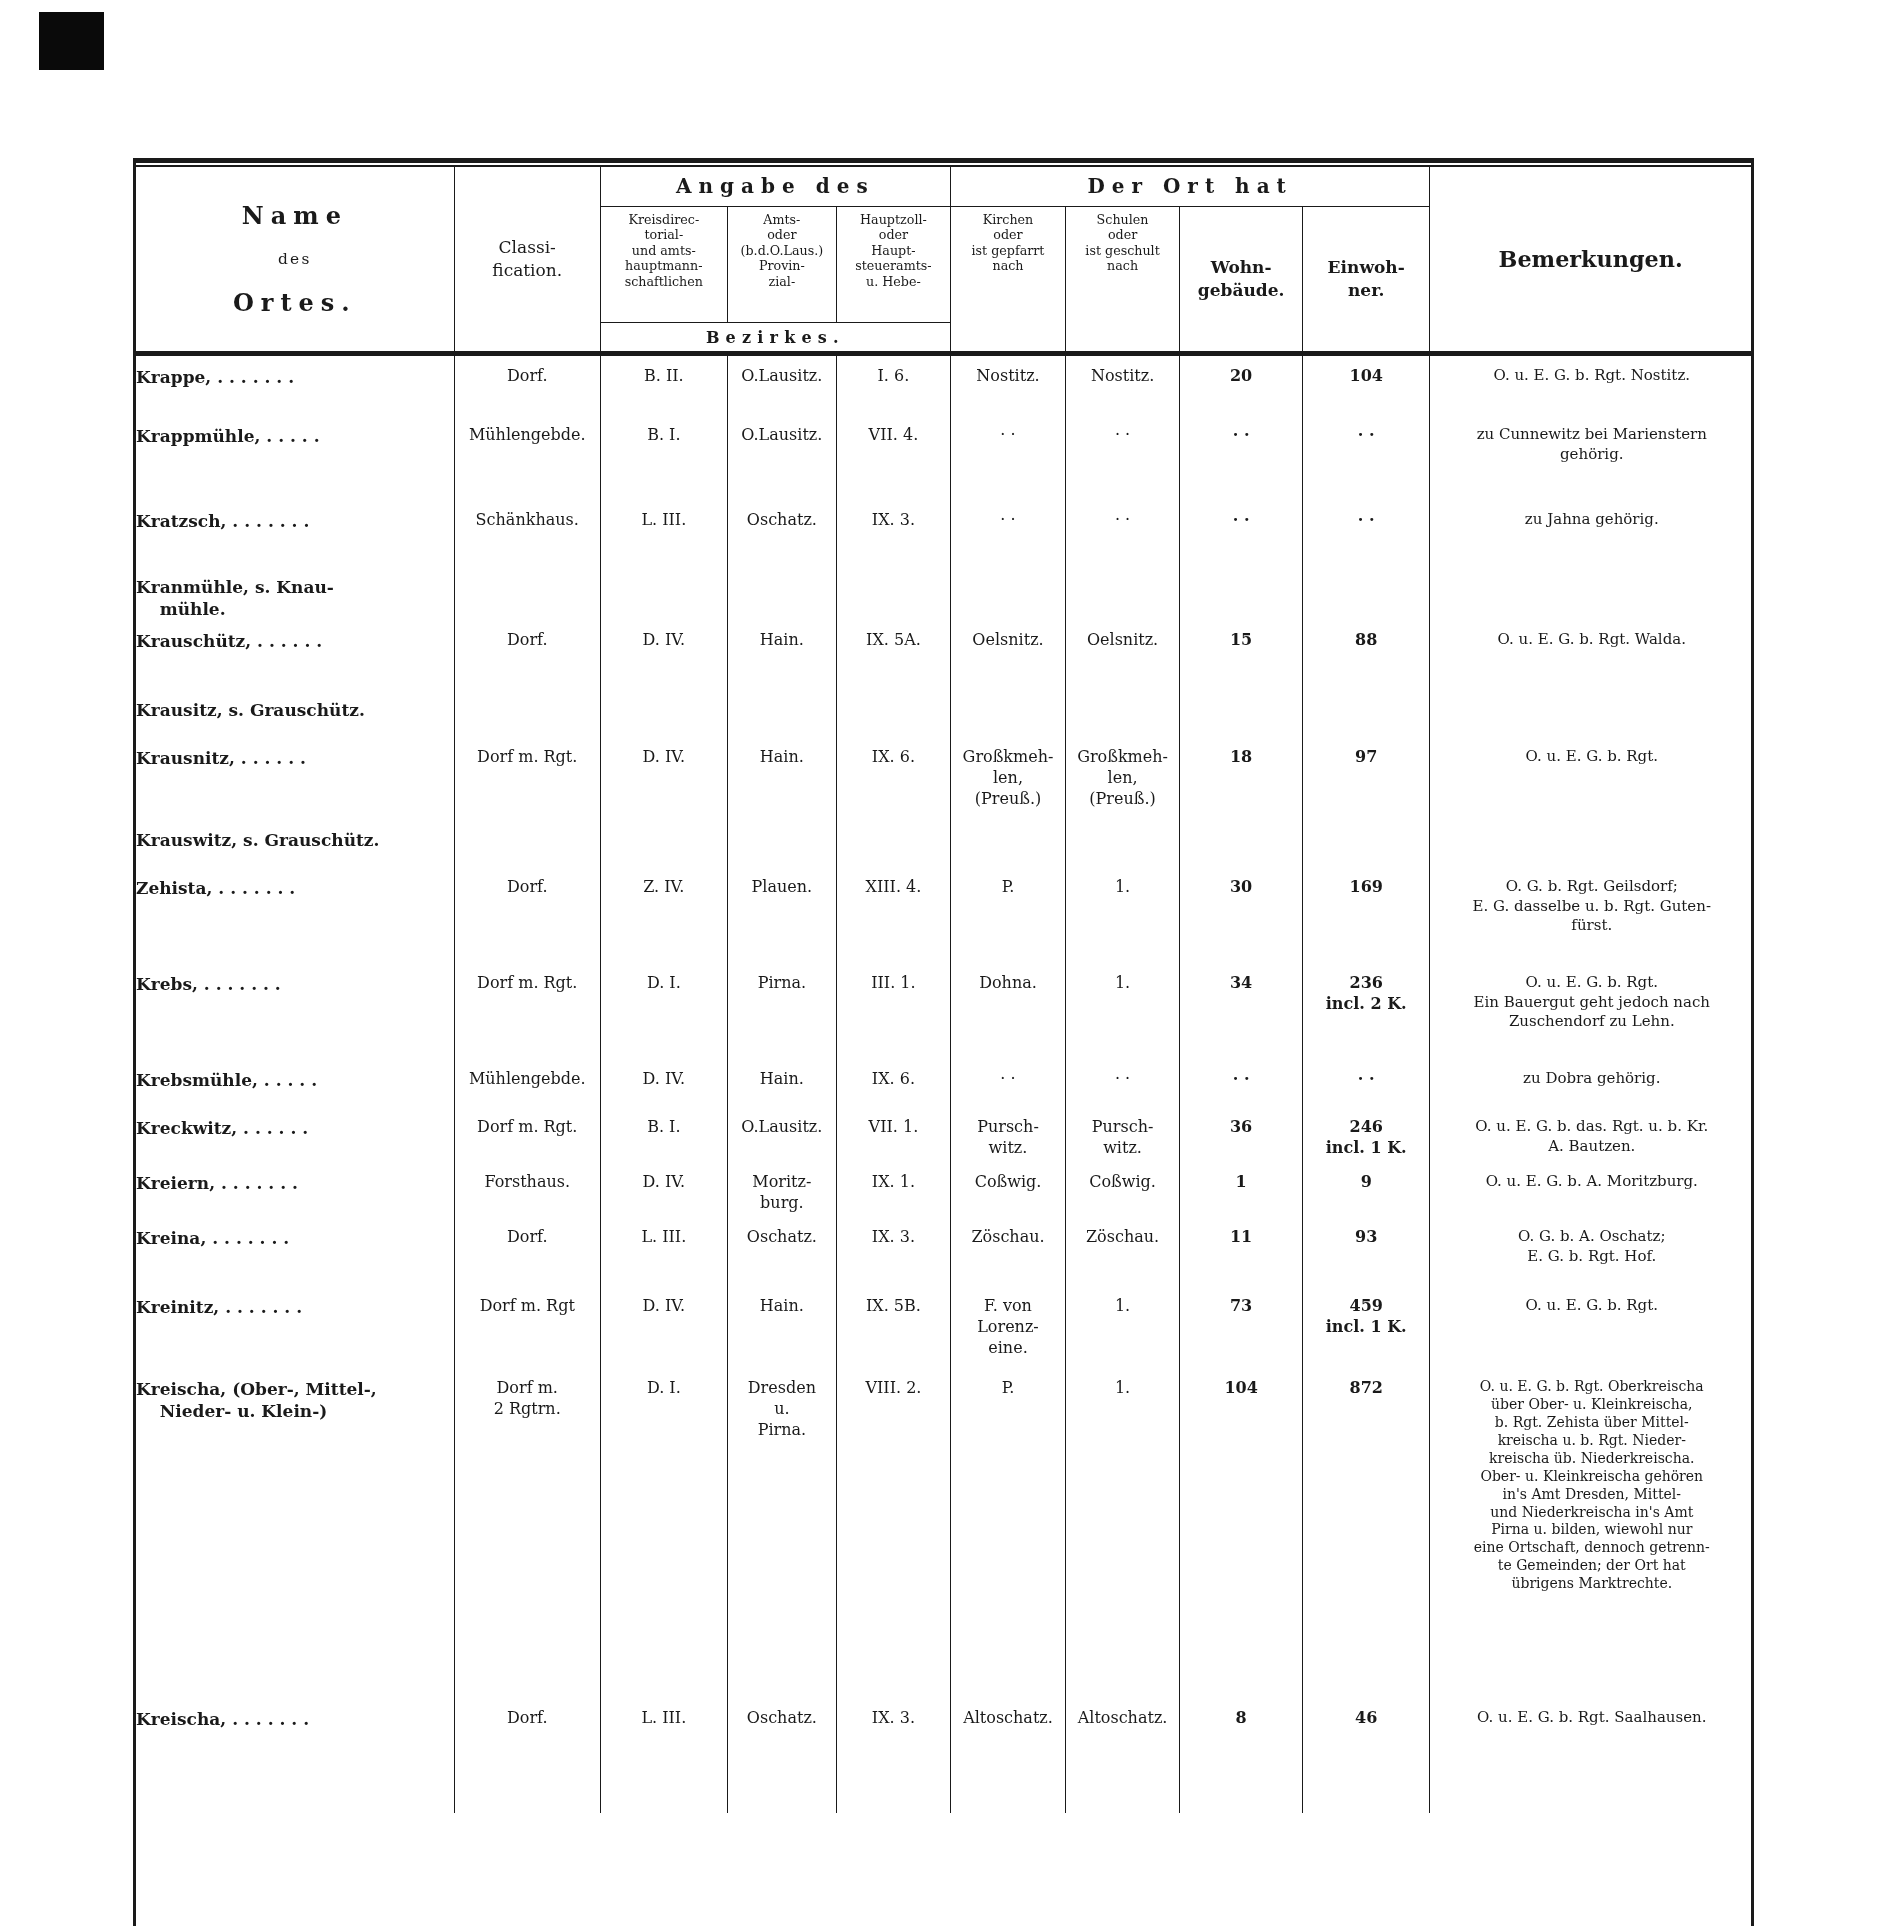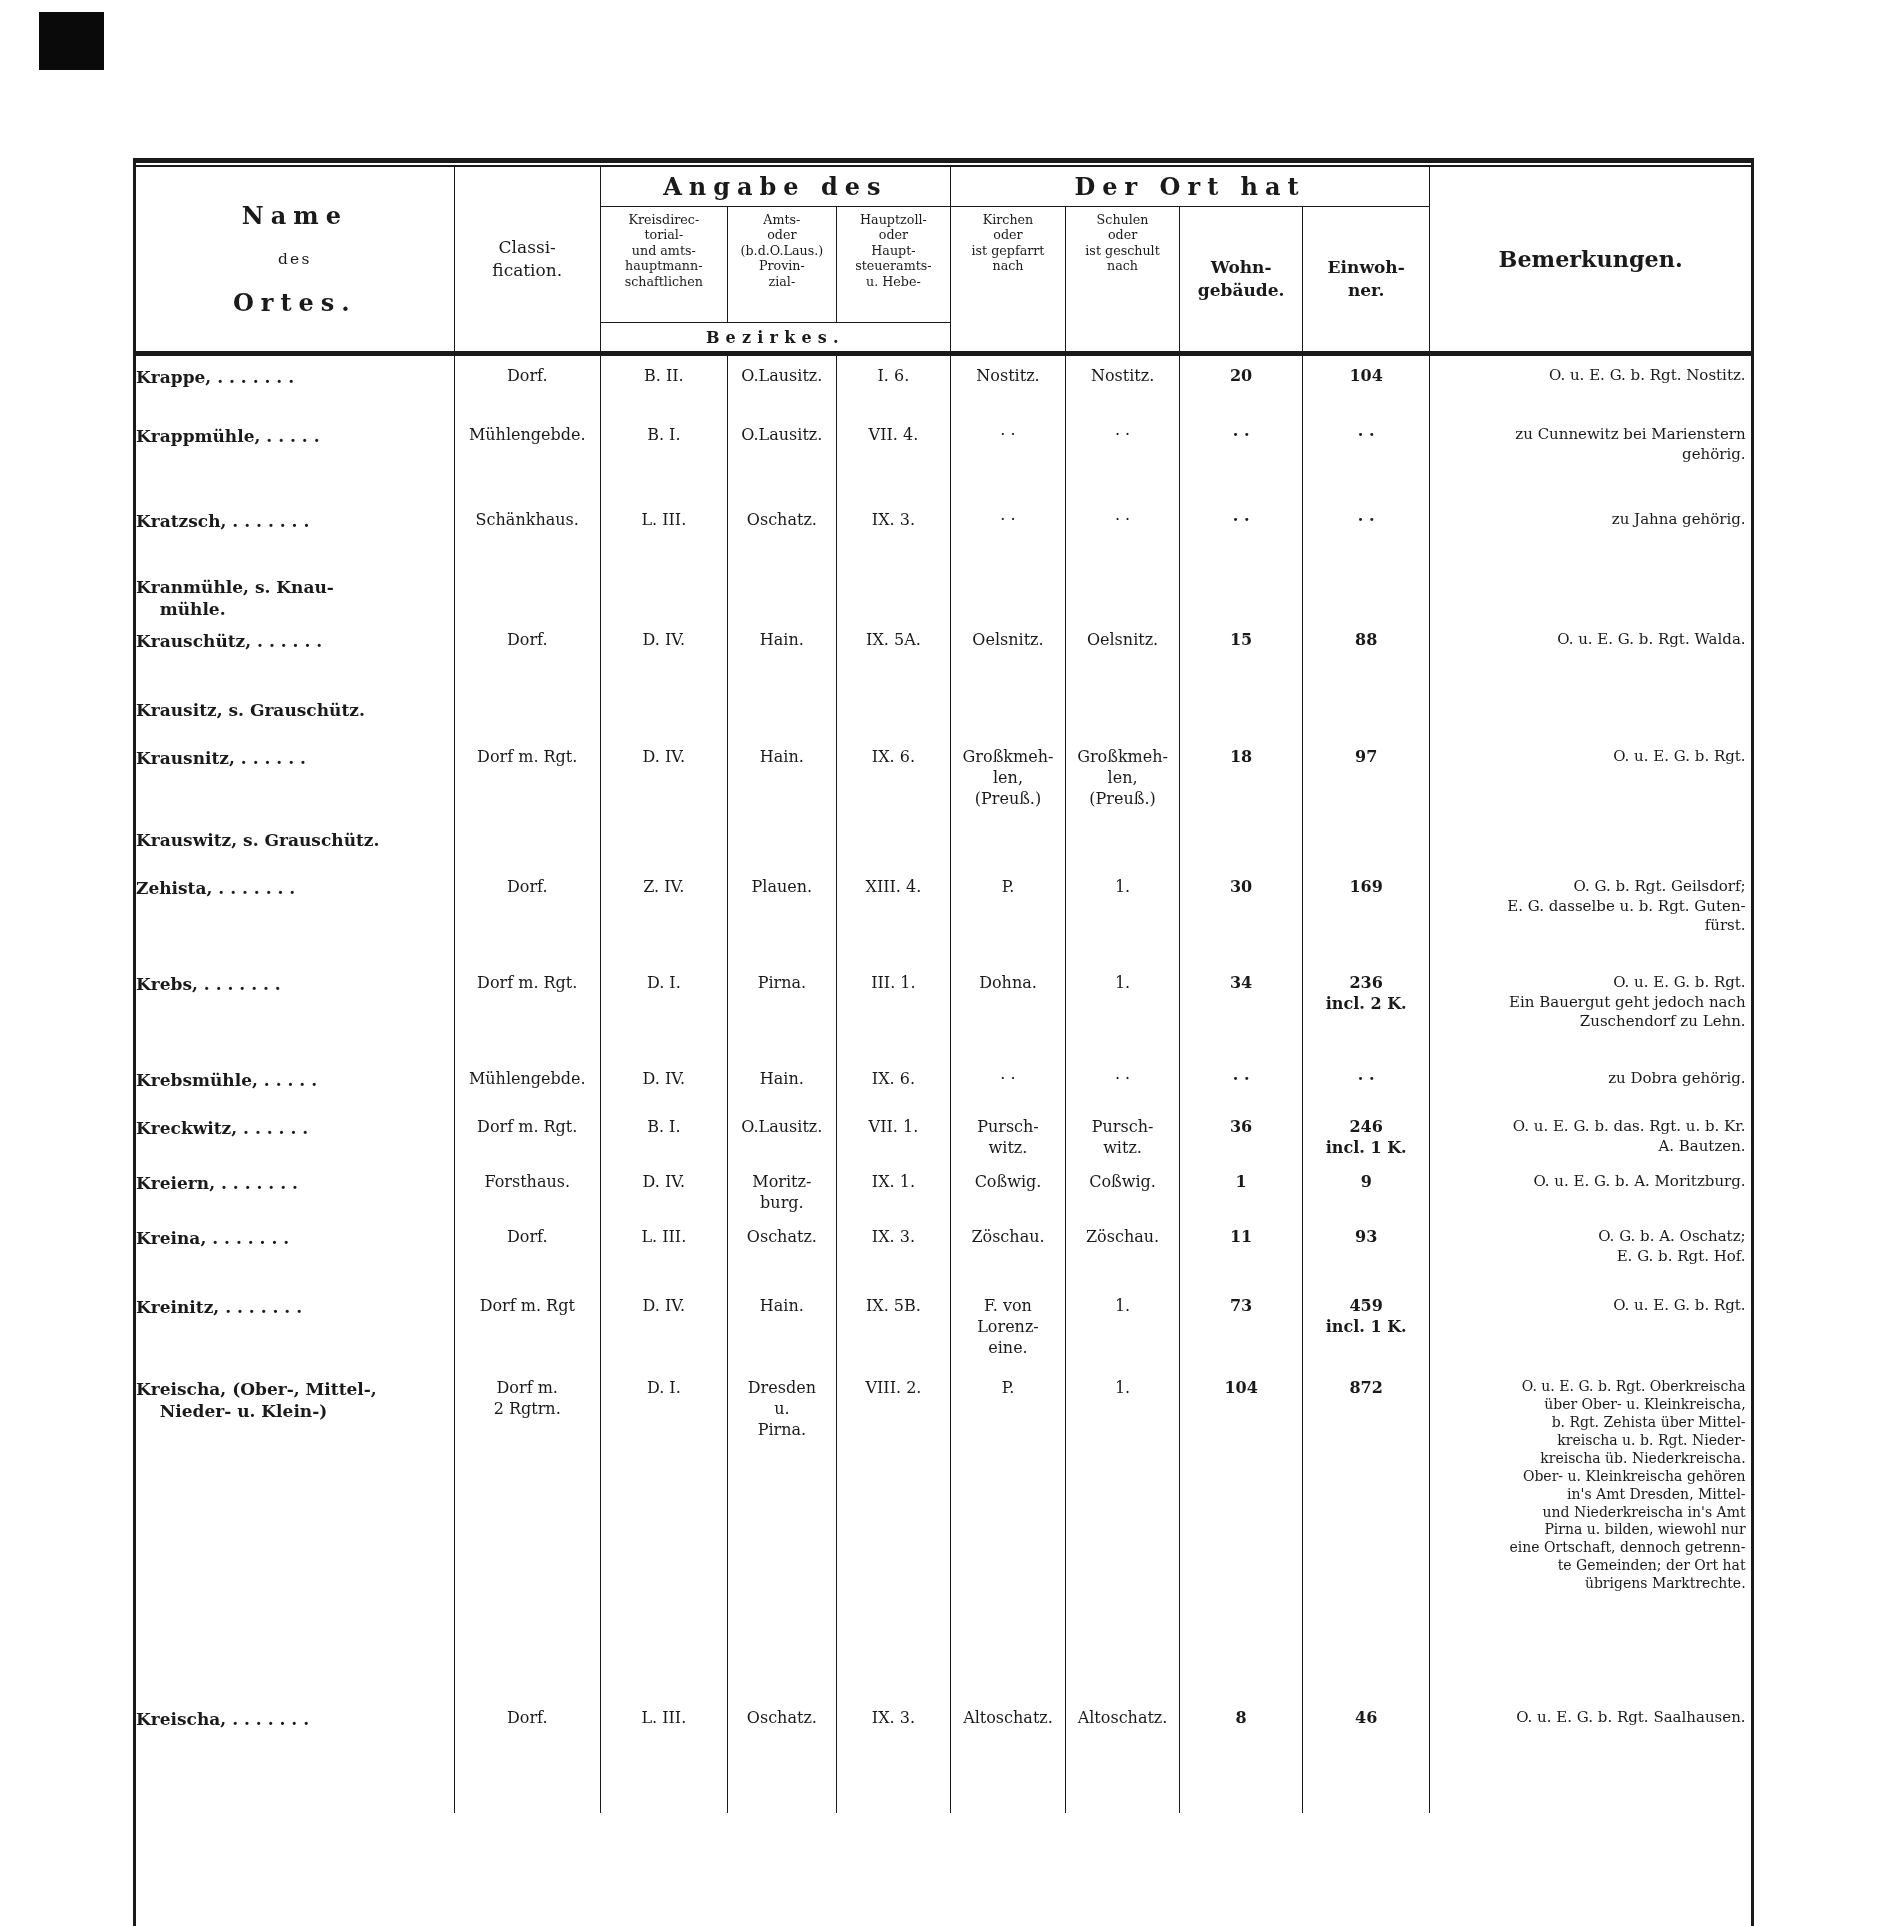--- a/index.html
+++ b/index.html
@@ -25,32 +25,32 @@
   th, td { border-left:1.9px solid #1a1a1a; white-space:pre-wrap; vertical-align:top; }
   .c-name, .h-name { border-left:none !important; }
   .hb  { border-bottom:5.8px solid #1a1a1a; }
   .bsep{ border-bottom:1.9px solid #1a1a1a; }
 
   
   .h-name { text-align:center; vertical-align:middle; }
   .h-name .hn-big  { display:block; font-size:24px; font-weight:bold; letter-spacing:7px; }
   .h-name .hn-small{ display:block; font-size:15.4px; font-weight:normal; letter-spacing:2.3px; margin:6.2px 0; }
   .h-class { font-size:17px; font-weight:normal; text-align:center; vertical-align:middle; line-height:1.35; }
-  .h-group { font-size:24px; font-weight:bold; letter-spacing:7px; text-align:center; vertical-align:middle; border-bottom:1.9px solid #1a1a1a; }
+  .h-group { font-size:20px; font-weight:bold; letter-spacing:7px; text-align:center; vertical-align:middle; border-bottom:1.9px solid #1a1a1a; }
   .h-sub   { font-size:12.7px; font-weight:normal; text-align:center; padding-top:5.4px; line-height:1.22; }
   .h-mid   { font-size:17px; font-weight:bold; text-align:center; vertical-align:middle; line-height:1.35; }
   .h-bez   { font-size:16px; font-weight:bold; letter-spacing:6.2px; text-align:center; vertical-align:middle; padding-top:2.3px; }
   .h-bem   { font-size:22.3px; font-weight:bold; text-align:center; vertical-align:middle; }
 
   
   tbody td { font-size:16px; line-height:1.3; padding-top:10px; }
   td.c-name { font-weight:bold; font-size:17px; text-align:left; }
   td.c-center { text-align:center; }
   td.c-num { text-align:center; font-weight:bold; }
-  td.c-bem { text-align:right; padding-left:7.7px; padding-right:5.4px; font-size:15px; }
+  td.c-bem { text-align:center; padding-left:7.7px; padding-right:5.4px; font-size:15px; }
   td.c-bem-small { font-size:14px; line-height:1.28; }
   tr.spacer td { padding:0; }
 </style>
 </head>
 <body>
 
 <div class="scan-mark"></div>
 
 <div class="frame">
 

